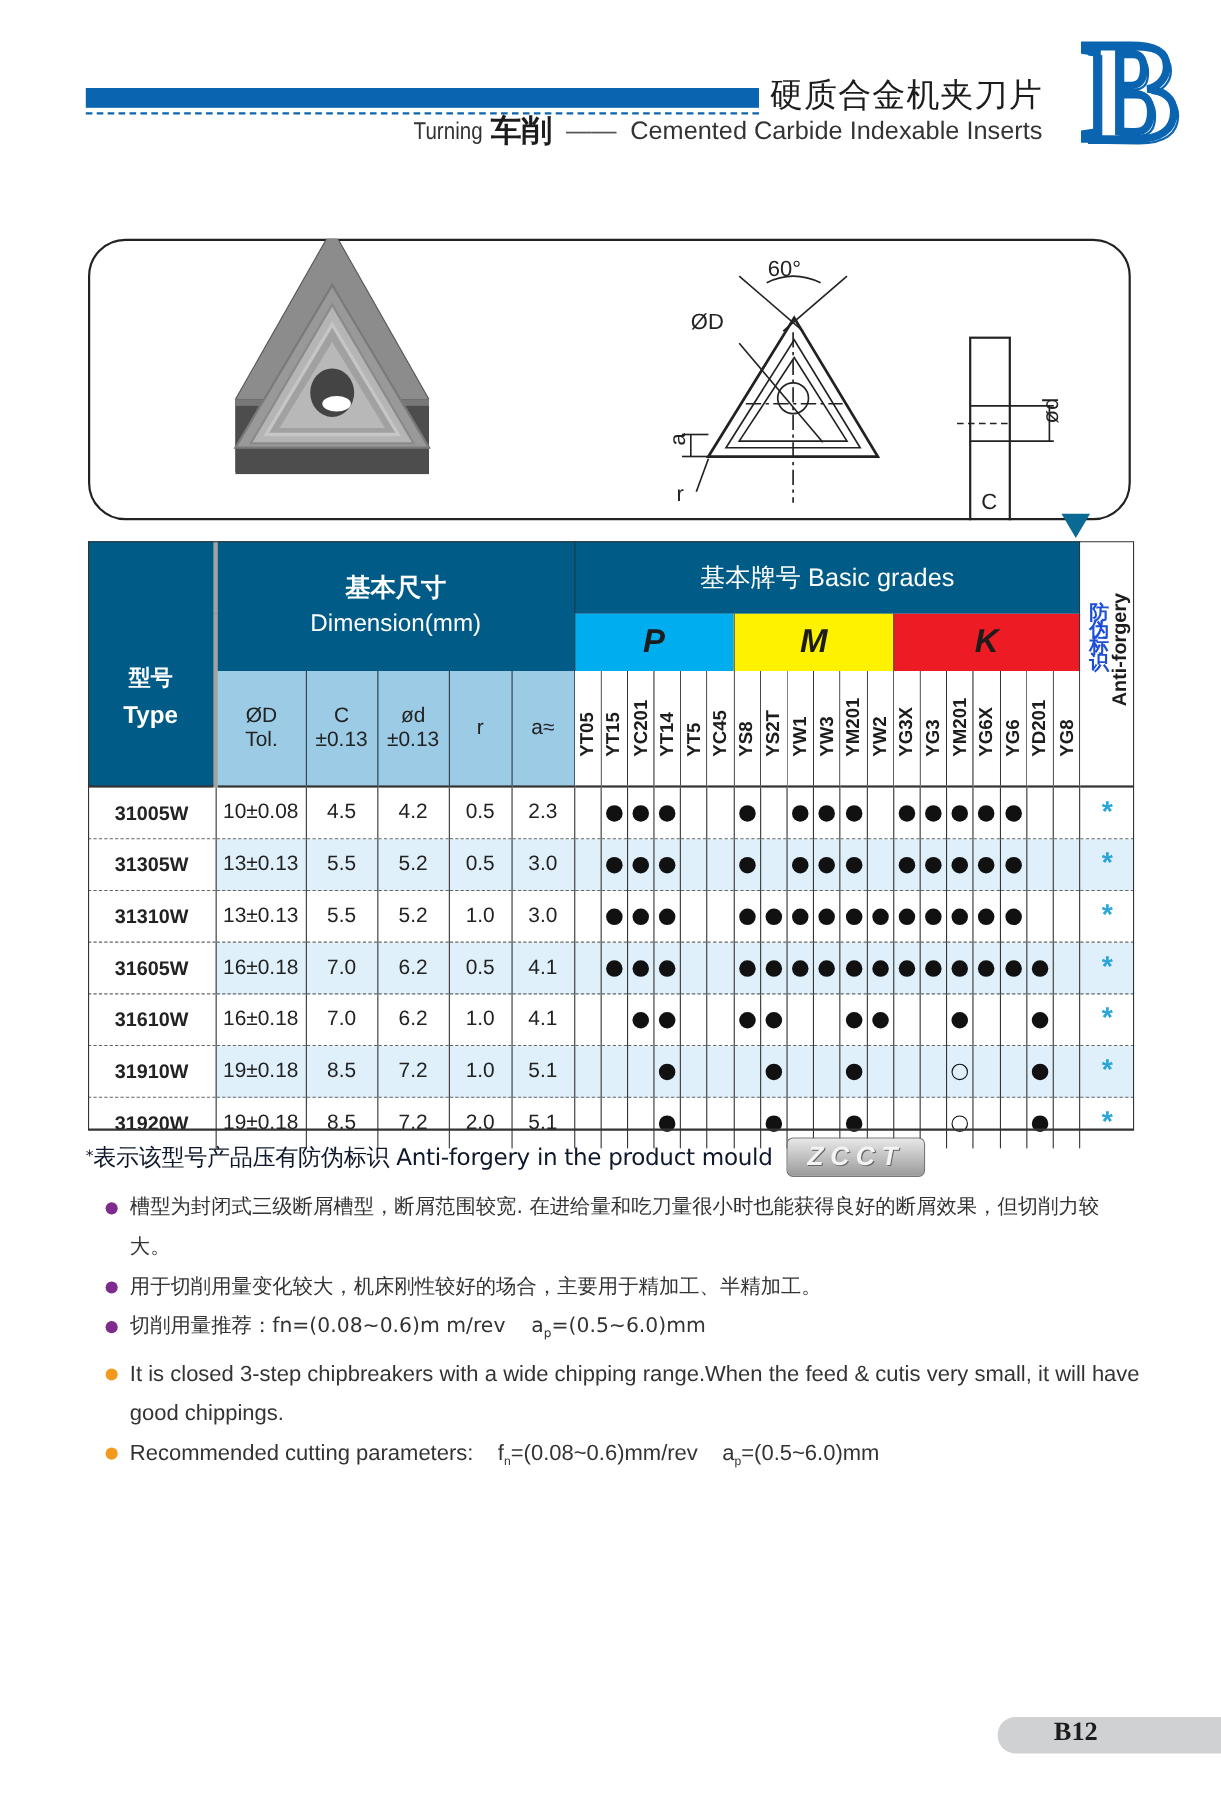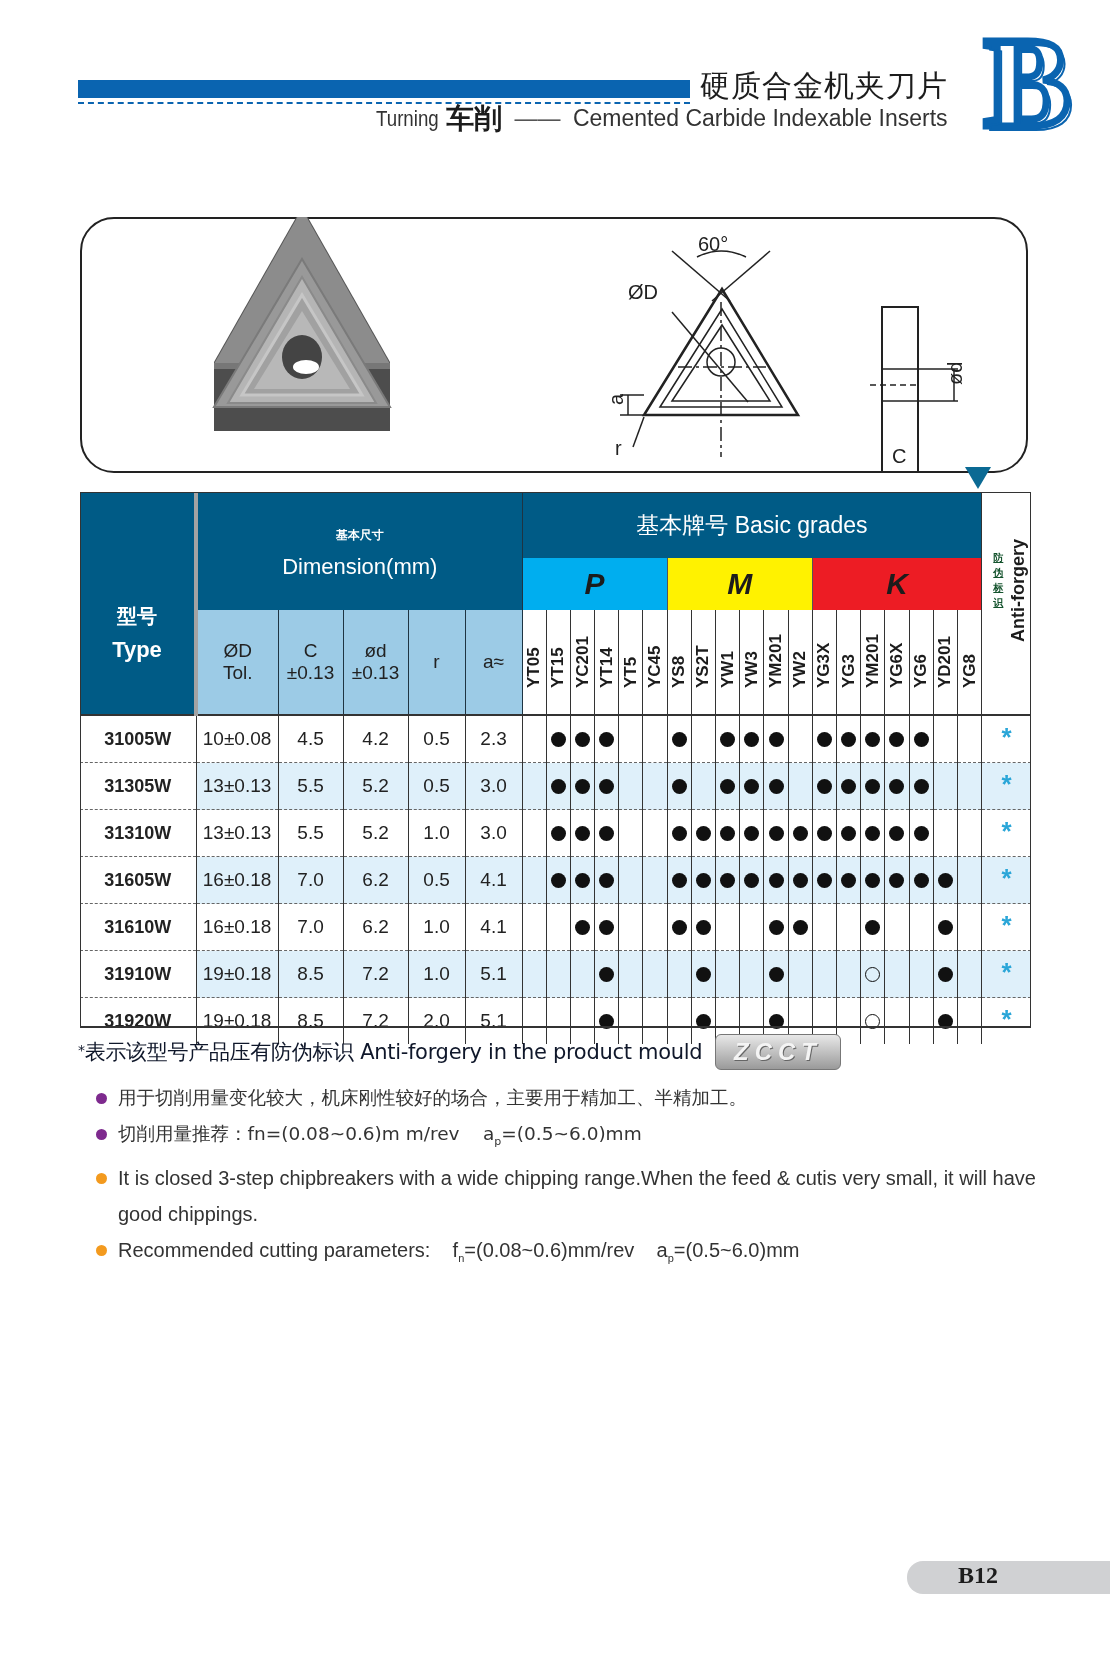--- a/index.html
+++ b/index.html
@@ -33,21 +33,21 @@
   .th-dim { font-size:22px; line-height:32px; font-weight:normal; border-right:1px solid #1e3442; }
   .th-basic { font-size:23px; height:66px; font-weight:normal; }
   .grp { height:52px; font-size:30px; font-style:italic; font-weight:bold; color:#1c1c1c; font-family:"Liberation Sans", sans-serif; }
   .grp-p { background:#00aeef; border-right:1px solid #555; }
   .grp-m { background:#fff200; border-right:1px solid #555; }
   .grp-k { background:#ed1c24; }
   .grade-col { background:#fff; border-right:1px solid #333; height:104px; position:relative; }
   .grade-col .vt { position:absolute; left:50%; bottom:6px; transform-origin:0 0; transform:rotate(-90deg) translateY(-50%); white-space:nowrap; font-size:17px; color:#1c1c1c; }
   .af-head { background:#fff; border-left:1px solid #333; position:relative; }
   .af-head .vt { position:absolute; left:8px; top:58px; width:50px; }
-  .af-cn { display:block; font-size:10px; font-weight:bold; line-height:15px; width:16px; color:#14532d; font-family:"DejaVu Sans", sans-serif;text-decoration:underline; }
+  .af-cn { display:block; font-size:18px; font-weight:bold; line-height:15px; width:16px; color:#1d4ed8; font-family:"DejaVu Sans", sans-serif; }
   .af-en { position:absolute; left:26px; top:150px; transform-origin:0 0; transform:rotate(-90deg); font-size:18px; white-space:nowrap; color:#1c1c1c; }
 
   tr.data td { height:46px; border-top:1px dashed #666; border-right:1px solid #333; font-size:19px; color:#222; }
   tr.data.first td { border-top:2px solid #333; }
   tr.data.alt td { background:#dff0fa; }
   tr.data td.type { background:#fff !important; font-weight:bold; font-size:18px; }
   tr.data td.dot { font-size:0; }
   .dot-full { display:inline-block; width:15px; height:15px; border-radius:50%; background:#111; }
   .dot-open { display:inline-block; width:13px; height:13px; border-radius:50%; border:1.5px solid #111; background:transparent; }
   .star { color:#2aa6d8; font-size:26px; font-weight:bold; line-height:20px; }
@@ -158,21 +158,21 @@
     <col span="19" style="width:24.2px">
     <col style="width:49px">
   </colgroup>
   <tbody>
       <tr>
     <th rowspan="3" class="th-dark th-type">
       <div style="font-family:'DejaVu Sans',sans-serif;font-size:20px;padding-top:60px;">型号</div>
       <div>Type</div>
     </th>
     <th colspan="5" rowspan="2" class="th-dark th-dim">
-      <div style="font-weight:bold;font-family:'DejaVu Sans',sans-serif;font-size:12px;">基本尺寸</div>
+      <div style="font-weight:bold;font-family:'DejaVu Sans',sans-serif;font-size:23px;">基本尺寸</div>
       <div>Dimension(mm)</div>
     </th>
     <th colspan="19" class="th-dark th-basic">基本牌号 Basic grades</th>
     <th rowspan="3" class="af-head">
       <div class="vt">
         <span class="af-cn">防伪标识</span>
       </div>
       <span class="af-en">Anti-forgery</span>
     </th>
   </tr>
@@ -459,20 +459,24 @@
     </tbody>
 </table>
 <div class="abs tbl-outer"></div>
 
 <div class="abs legend">
   <span class="ast">*</span><span>表示该型号产品压有防伪标识 Anti-forgery in the product mould</span>
 </div>
 <div class="abs zcc-badge">ZCCT</div>
 
 <div class="abs bullets">
+  <div class="b-item cn" style="margin-bottom:0;">
+    <span class="bdot purple"></span>
+    <span>槽型为封闭式三级断屑槽型，断屑范围较宽. 在进给量和吃刀量很小时也能获得良好的断屑效果，但切削力较大。</span>
+  </div>
   <div class="b-item cn">
     <span class="bdot purple"></span>
     <span>用于切削用量变化较大，机床刚性较好的场合，主要用于精加工、半精加工。</span>
   </div>
   <div class="b-item cn">
     <span class="bdot purple"></span>
     <span>切削用量推荐：fn=(0.08~0.6)m m/rev</span>&nbsp;&nbsp;&nbsp;&nbsp;<span>a</span><sub>p</sub><span>=(0.5~6.0)mm</span>
   </div>
   <div class="b-item en">
     <span class="bdot orange"></span>

